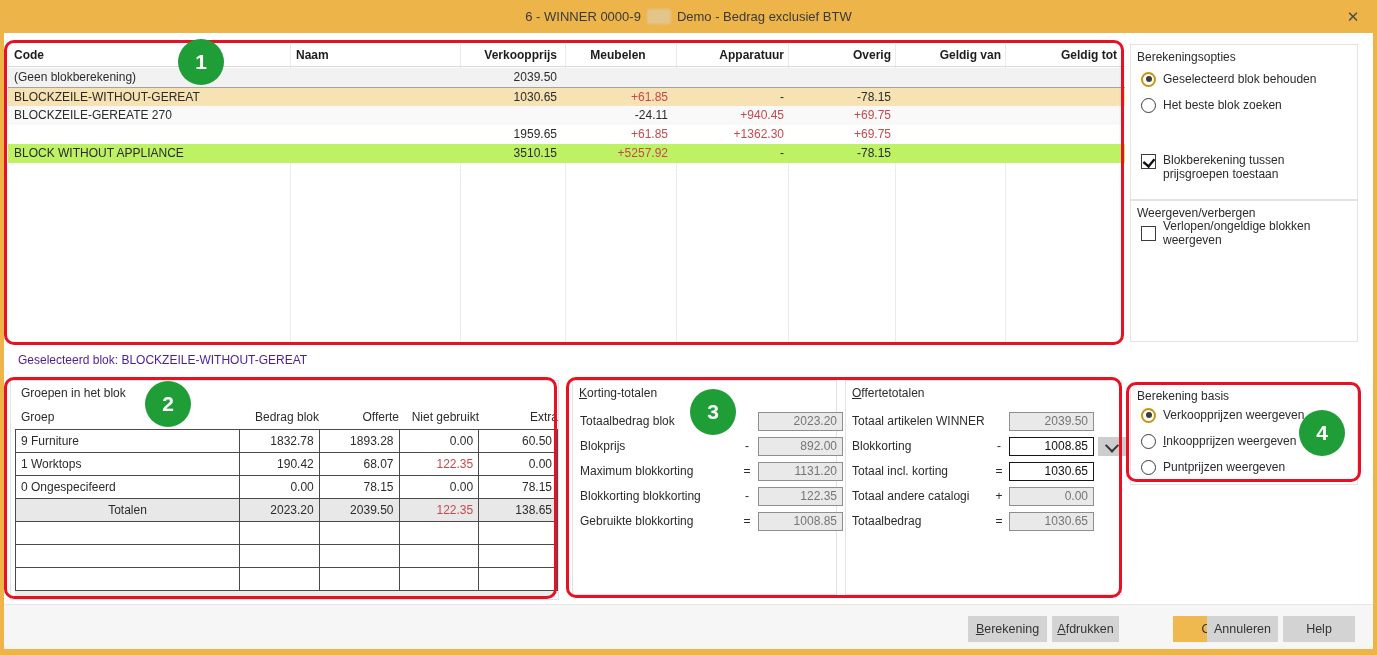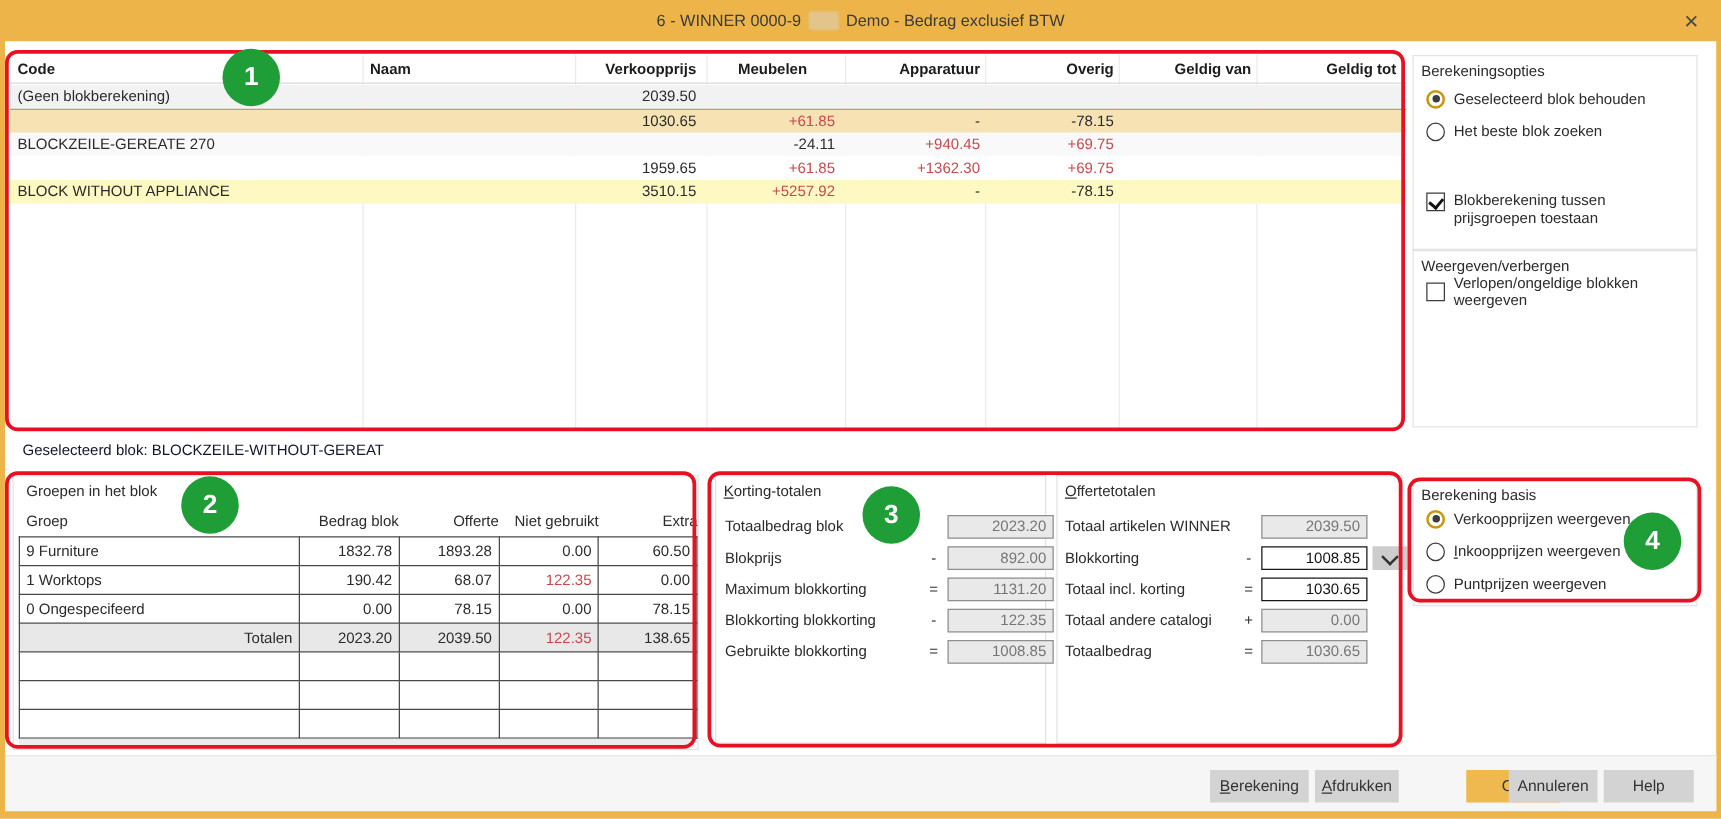--- a/index.html
+++ b/index.html
@@ -50,21 +50,21 @@
   .chev{width:8px;height:8px;border-right:2px solid #333;border-bottom:2px solid #333;transform:rotate(45deg) translate(-1px,-1px);}
   u{text-decoration:underline;}
   
   .fbtn{position:absolute;top:616px;height:26px;background:#d3d3d3;color:#333;display:flex;align-items:center;
         justify-content:center;font-size:12.5px;cursor:default;}
   .fbtn.primary{background:#EFB94F;}
   
   .annbox{position:absolute;border:3px solid #E81123;border-radius:10px;pointer-events:none;}
   .badge{position:absolute;width:46px;height:46px;border-radius:50%;background:#1F9E38;color:#fff;font-weight:bold;
          font-size:21px;display:flex;align-items:center;justify-content:center;pointer-events:none;}
-  .strip-label{color:#0f172a;}
+  .strip-label{color:#4c1d95;}
 </style>
 </head>
 <body>
 
 <div class="abs" id="titlebar">
   <div class="ttl">
     <span>6 - WINNER 0000-9</span>
     <span class="blurpatch"></span>
     <span>Demo - Bedrag exclusief BTW</span>
   </div>
@@ -95,20 +95,21 @@
       <div class="tcell" style="left: 6px; width: 272px; text-align: left;">(Geen blokberekening)</div>
       <div class="tcell" style="left: 288px; width: 160px; text-align: left;"></div>
       <div class="tcell" style="left: 452px; width: 97px; text-align: right;">2039.50</div>
       <div class="tcell" style="left: 560px; width: 100px; text-align: right;"></div>
       <div class="tcell" style="left: 672px; width: 104px; text-align: right;"></div>
       <div class="tcell" style="left: 784px; width: 99px; text-align: right;"></div>
       <div class="tcell" style="left: 891px; width: 102px; text-align: right;"></div>
       <div class="tcell" style="left: 1001px; width: 108px; text-align: right;"></div>
     </div>
     <div class="trow sel" style="top: 43px;">
+      <div class="tcell" style="left: 6px; width: 272px; text-align: left;">BLOCKZEILE-WITHOUT-GEREAT</div>
       <div class="tcell" style="left: 288px; width: 160px; text-align: left;"></div>
       <div class="tcell" style="left: 452px; width: 97px; text-align: right;">1030.65</div>
       <div class="tcell red" style="left: 560px; width: 100px; text-align: right;">+61.85</div>
       <div class="tcell" style="left: 672px; width: 104px; text-align: right;">-</div>
       <div class="tcell" style="left: 784px; width: 99px; text-align: right;">-78.15</div>
       <div class="tcell" style="left: 891px; width: 102px; text-align: right;"></div>
       <div class="tcell" style="left: 1001px; width: 108px; text-align: right;"></div>
     </div>
     <div class="trow" style="top: 62px; background: rgb(249, 249, 249);">
       <div class="tcell" style="left: 6px; width: 272px; text-align: left;">BLOCKZEILE-GEREATE 270</div>
@@ -122,21 +123,21 @@
     </div>
     <div class="trow" style="top: 81px; background: rgb(255, 255, 255);">
       <div class="tcell" style="left: 288px; width: 160px; text-align: left;"></div>
       <div class="tcell" style="left: 452px; width: 97px; text-align: right;">1959.65</div>
       <div class="tcell red" style="left: 560px; width: 100px; text-align: right;">+61.85</div>
       <div class="tcell red" style="left: 672px; width: 104px; text-align: right;">+1362.30</div>
       <div class="tcell red" style="left: 784px; width: 99px; text-align: right;">+69.75</div>
       <div class="tcell" style="left: 891px; width: 102px; text-align: right;"></div>
       <div class="tcell" style="left: 1001px; width: 108px; text-align: right;"></div>
     </div>
-    <div class="trow" style="top: 100px; background: #fef9c3;">
+    <div class="trow" style="top: 100px; background: #bef264;">
       <div class="tcell" style="left: 6px; width: 272px; text-align: left;">BLOCK WITHOUT APPLIANCE</div>
       <div class="tcell" style="left: 288px; width: 160px; text-align: left;"></div>
       <div class="tcell" style="left: 452px; width: 97px; text-align: right;">3510.15</div>
       <div class="tcell red" style="left: 560px; width: 100px; text-align: right;">+5257.92</div>
       <div class="tcell" style="left: 672px; width: 104px; text-align: right;">-</div>
       <div class="tcell" style="left: 784px; width: 99px; text-align: right;">-78.15</div>
       <div class="tcell" style="left: 891px; width: 102px; text-align: right;"></div>
       <div class="tcell" style="left: 1001px; width: 108px; text-align: right;"></div>
     </div>
   </div>
@@ -196,21 +197,21 @@
           <td style="width: 68px; text-align: right;">0.00</td>
         </tr>
         <tr>
           <td style="width: 214px; text-align: left;">0 Ongespecifeerd</td>
           <td style="width: 69px; text-align: right;">0.00</td>
           <td style="width: 69px; text-align: right;">78.15</td>
           <td style="width: 69px; text-align: right;">0.00</td>
           <td style="width: 68px; text-align: right;">78.15</td>
         </tr>
         <tr class="total">
-          <td style="width: 214px; text-align: right;">Totalen</td>
+          <td style="width: 214px; text-align: center;">Totalen</td>
           <td style="width: 69px; text-align: right;">2023.20</td>
           <td style="width: 69px; text-align: right;">2039.50</td>
           <td class="red" style="width: 69px; text-align: right;">122.35</td>
           <td style="width: 68px; text-align: right;">138.65</td>
         </tr>
         <tr>
           <td style="width: 214px; text-align: left;"></td>
           <td style="width: 69px; text-align: right;"></td>
           <td style="width: 69px; text-align: right;"></td>
           <td style="width: 69px; text-align: right;"></td>

